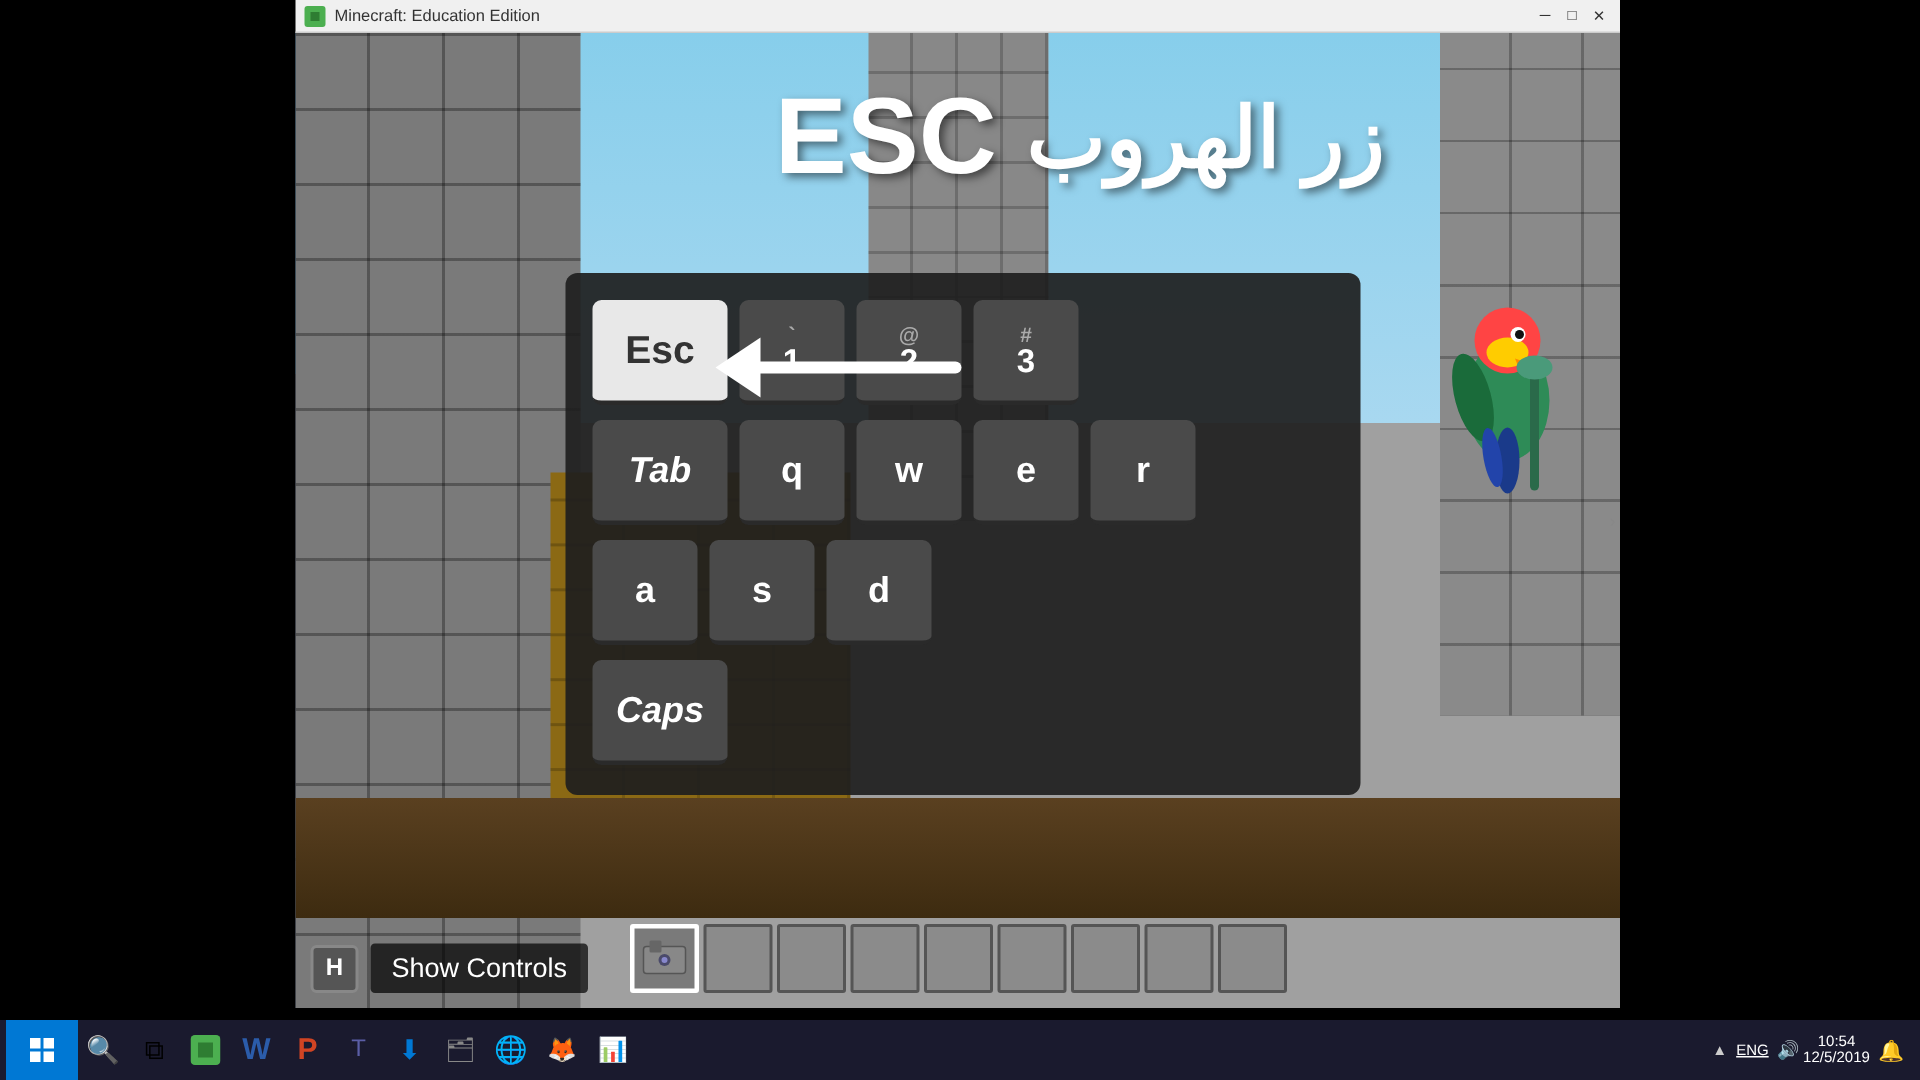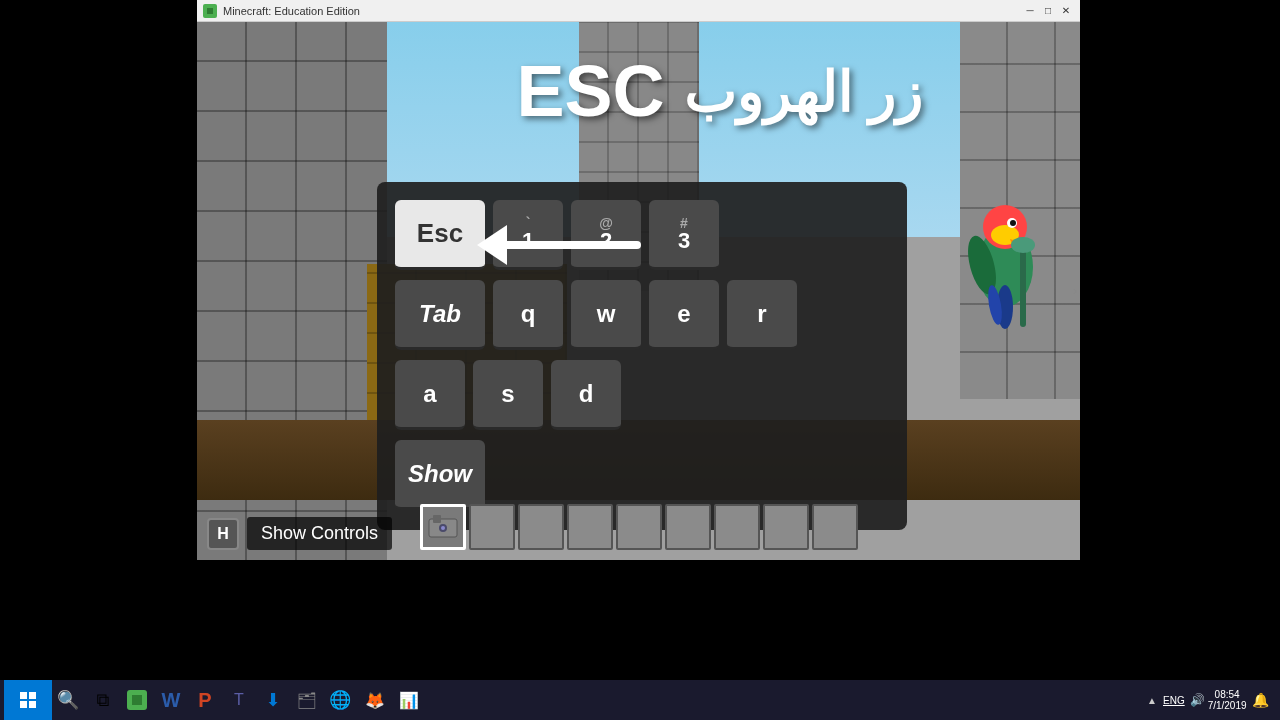--- a/index.html
+++ b/index.html
@@ -11,21 +11,21 @@
       overflow: hidden;
       position: relative;
     }
 
     
     #window {
       position: absolute;
       left: 197px;
       top: 0px;
       width: 883px;
-      height: 560px;
+      height: 672px;
       display: flex;
       flex-direction: column;
     }
 
     #title-bar {
       height: 22px;
       background: #f0f0f0;
       display: flex;
       align-items: center;
       justify-content: space-between;
@@ -494,21 +494,21 @@
         <div class="key">r</div>
       </div>
 
       <div class="key-row">
         <div class="key">a</div>
         <div class="key">s</div>
         <div class="key">d</div>
       </div>
 
       <div class="key-row">
-        <div class="key wide">Show</div>
+        <div class="key wide">Caps</div>
       </div>
     </div>
 
     <div id="arrow-indicator">
       <svg class="arrow-svg" viewBox="0 0 180 80">
 
         <line x1="170" y1="40" x2="30" y2="40" stroke="white" stroke-width="8" stroke-linecap="round"></line>
         <polygon points="10,40 40,20 40,60" fill="white"></polygon>
       </svg>
     </div>
@@ -593,19 +593,19 @@
     <div class="taskbar-icon" style="font-size:18px;">🌐</div>
     <div class="taskbar-icon" style="color:#f90;font-size:16px;">🦊</div>
     <div class="taskbar-icon" style="color:#4a9;font-size:16px;">📊</div>
 
     <div id="taskbar-right">
 
       <span style="font-size:10px;color:#ccc;">▲</span>
       <span style="font-size:10px;margin:0 4px;text-decoration:underline;">ENG</span>
       <span style="font-size:12px;">🔊</span>
       <div id="clock">
-        <span>08:54</span>
-        <span>7/1/2019</span>
+        <span>10:54</span>
+        <span>12/5/2019</span>
       </div>
       <span style="font-size:14px;margin-left:4px;">🔔</span>
     </div>
   </div>
 </div>
 
 </body></html>

